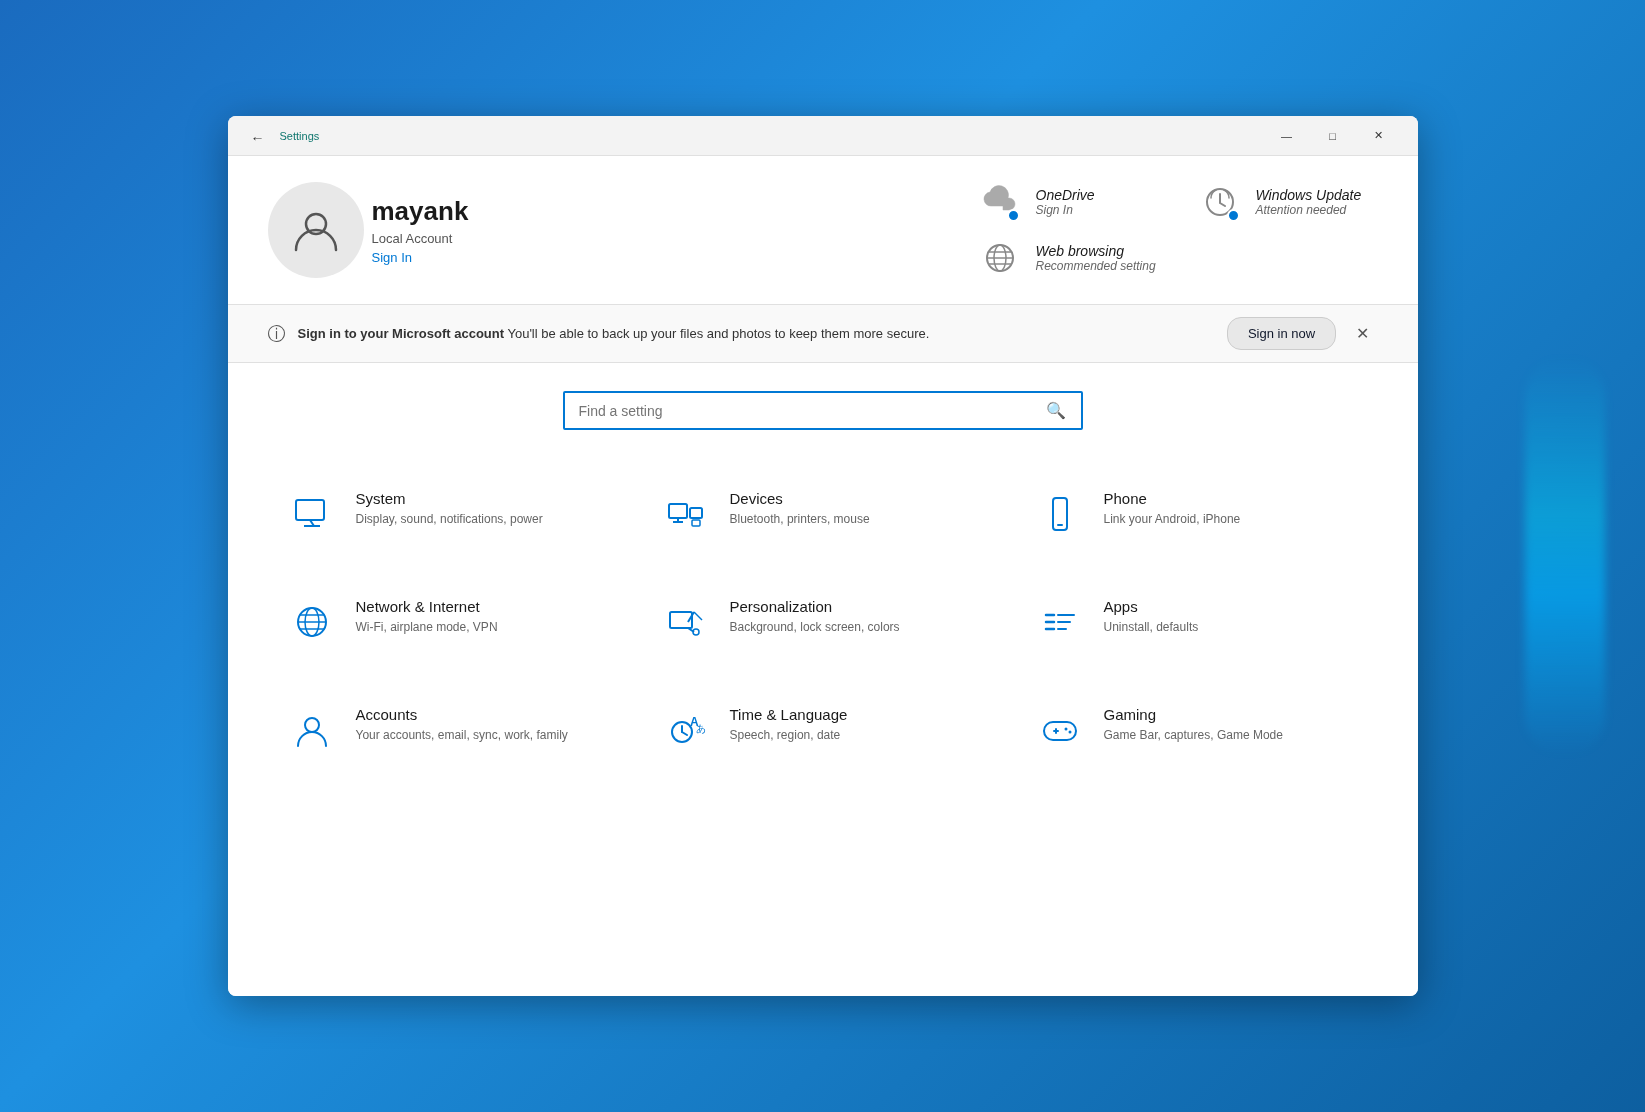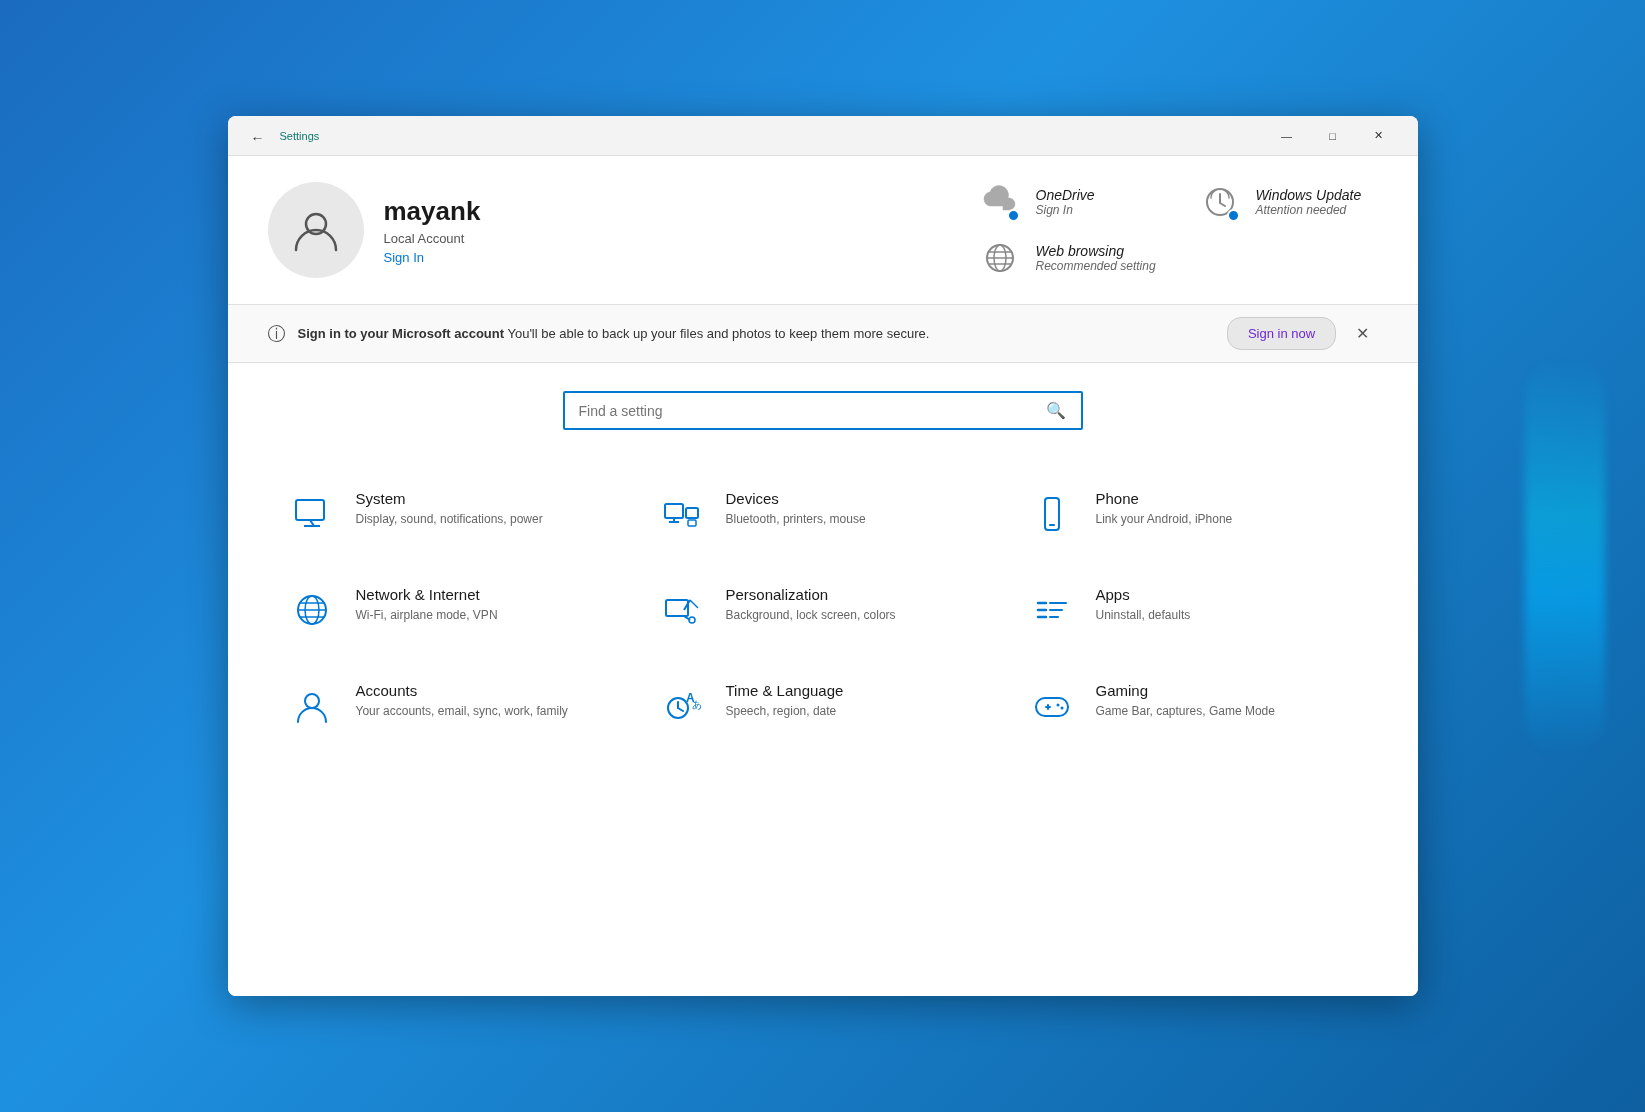--- a/index.html
+++ b/index.html
@@ -68,21 +68,21 @@
       padding: 24px 40px;
       display: flex;
       align-items: center;
       gap: 0;
       border-bottom: 1px solid #e0e0e0;
       flex-shrink: 0;
     }
     .user-area {
       display: flex;
       align-items: center;
-      gap: 20px;
+      gap: 8px;
       flex: 1;
     }
     .avatar-circle {
       width: 96px;
       height: 96px;
       border-radius: 50%;
       background: #e8e8e8;
       display: flex; align-items: center; justify-content: center;
       flex-shrink: 0;
     }
@@ -182,21 +182,21 @@
     }
     .notif-text strong {
       font-weight: 600;
     }
     .notif-signin-btn {
       background: #e8e8e8;
       border: 1px solid #ccc;
       border-radius: 14px;
       padding: 8px 20px;
       font-size: 13px;
-      color: #6d28d9;
+      color: #0f172a;
       cursor: pointer;
       white-space: nowrap;
     }
     .notif-close {
       font-size: 16px;
       color: #555;
       cursor: pointer;
       padding: 4px 8px;
       border-radius: 4px;
     }
@@ -236,21 +236,21 @@
     .search-icon-btn {
       color: #666;
       font-size: 16px;
       cursor: pointer;
     }
 
     
     .settings-grid {
       display: grid;
       grid-template-columns: repeat(3, 1fr);
-      gap: 0;
+      gap: 12px;
     }
     .setting-item {
       display: flex;
       align-items: flex-start;
       gap: 20px;
       padding: 24px 20px;
       cursor: pointer;
       border-radius: 4px;
     }
     .setting-icon {

